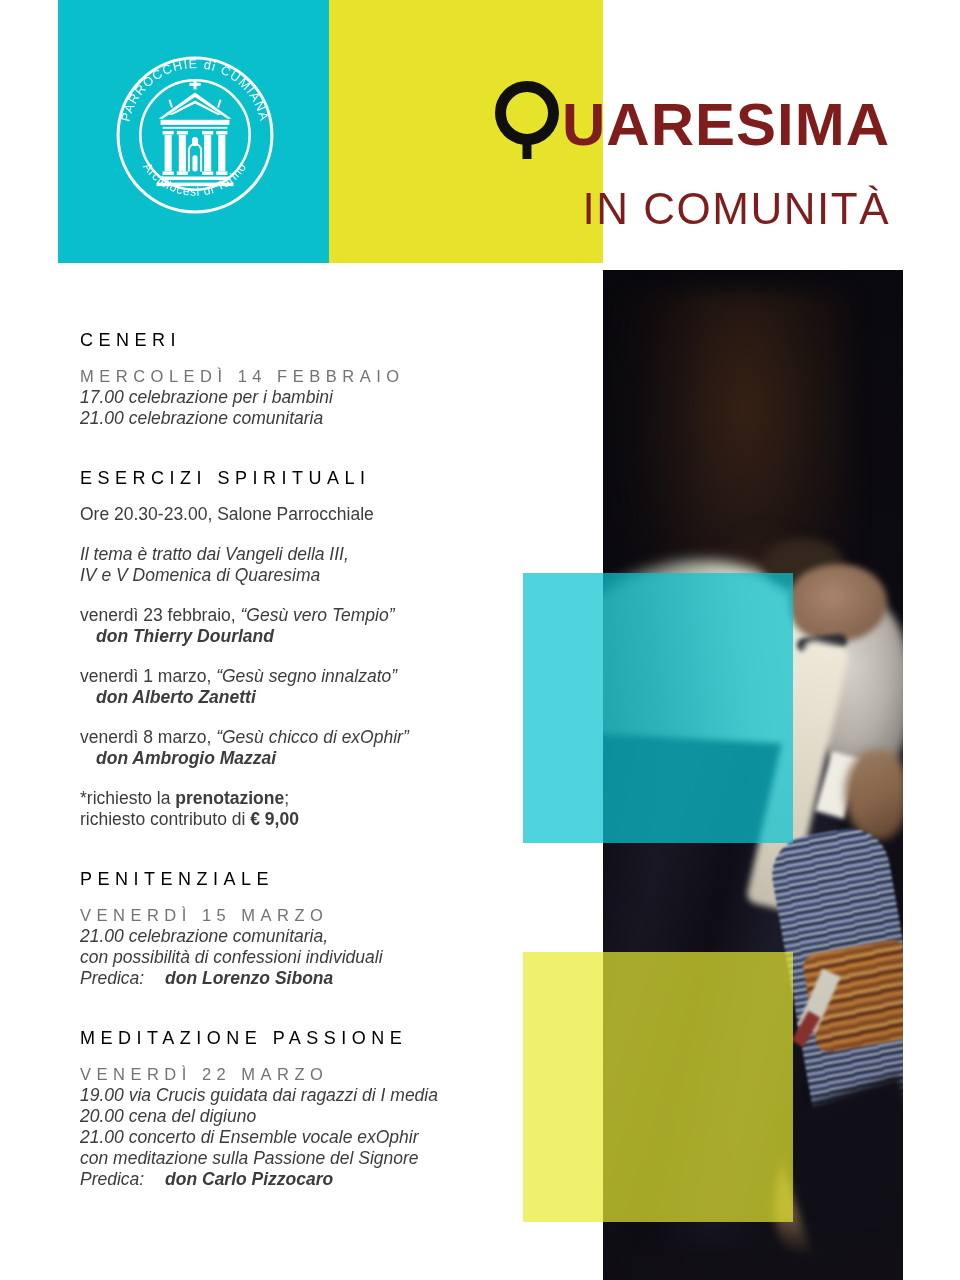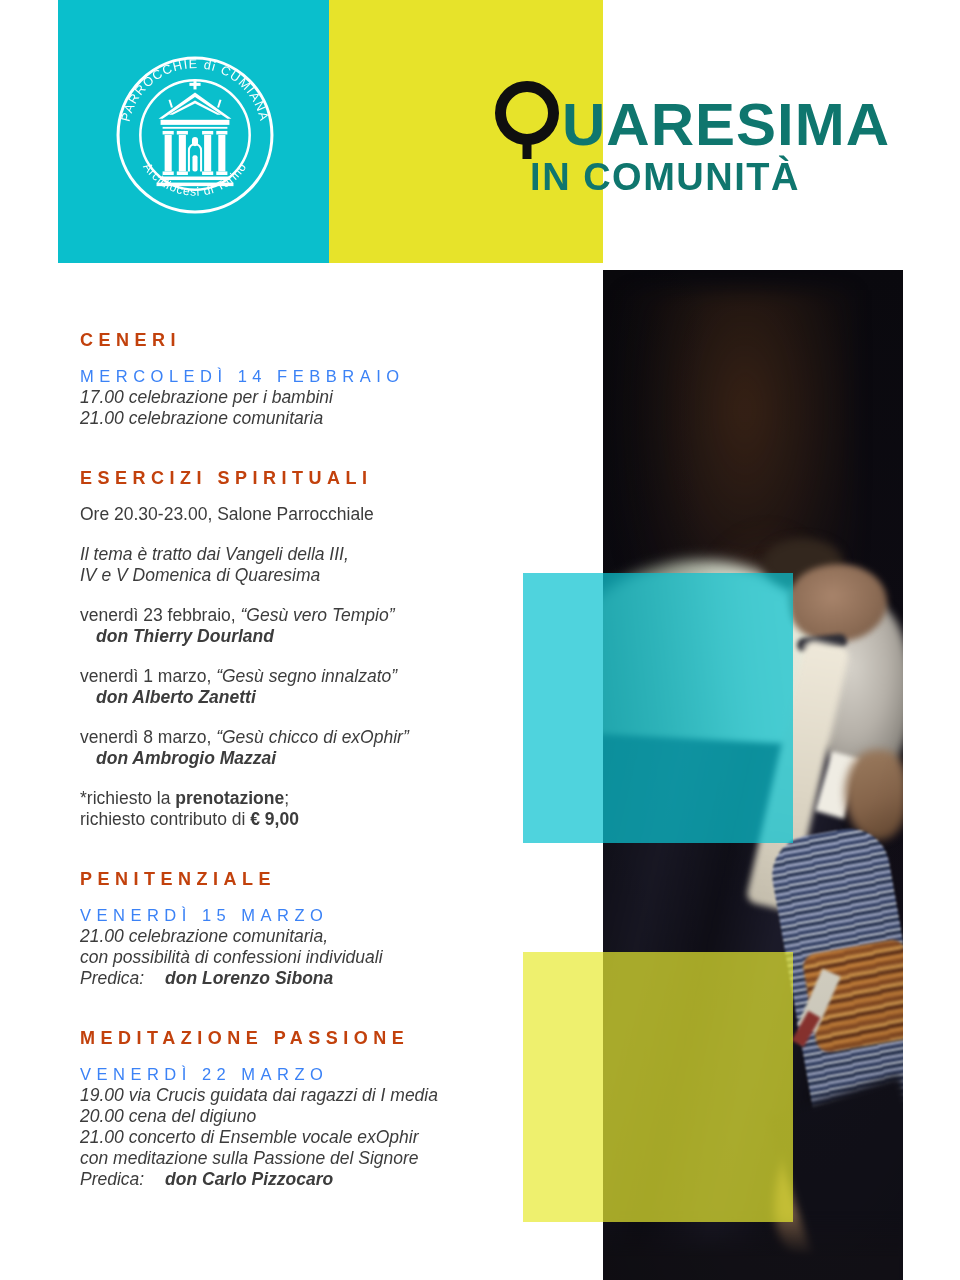--- a/index.html
+++ b/index.html
@@ -11,32 +11,32 @@
   }
   
   .banner-cyan{position:absolute; left:58px; top:0; width:271px; height:263px; background:#0abfcc;}
   .banner-yellow{position:absolute; left:329px; top:0; width:274px; height:263px; background:#e7e32a;}
   .logo-wrap{position:absolute; left:114px; top:54px; width:162px; height:162px;}
   .logo-wrap svg{display:block; width:100%; height:100%;}
   .logo-arc-text{fill:#ffffff; font-family:"Liberation Sans",sans-serif; font-size:12.5px; letter-spacing:1.2px; font-weight:400;}
   .logo-arc-text-b{fill:#ffffff; font-family:"Liberation Sans",sans-serif; font-size:12px; letter-spacing:0.8px; font-weight:400;}
 
   
-  .title{position:absolute; left:440px; top:60px; width:450px; text-align:center; color:#0f766e; z-index:5;}
+  .title{position:absolute; left:440px; top:60px; width:450px; text-align:right; color:#7f1d1d; z-index:5;}
   .title-line1{display:flex; justify-content:flex-end; align-items:flex-end; height:92px;}
   .q-glyph{position:relative; width:42px; height:42px; border:11px solid #0f0f0f; border-radius:50%; margin:0 3px 7px 0;}
   .q-glyph::after{content:""; position:absolute; left:50%; transform:translateX(-50%); bottom:-25px; width:9px; height:20px; background:#0f0f0f;}
   .title-text{font-size:60px; font-weight:700; letter-spacing:1px; line-height:0.92;}
-  .title-line2{margin-top:4px; font-size:38px; font-weight:700; letter-spacing:1.5px;}
+  .title-line2{margin-top:32px; font-size:44px; font-weight:400; letter-spacing:1.5px;}
 
   
   .schedule{position:absolute; left:80px; top:329px; width:478px; z-index:4; color:#3c3c3c;}
   .section + .section{margin-top:38px;}
-  .section-title{font-size:18px; line-height:22px; font-weight:700; letter-spacing:5.5px; color:#c2410c; margin-bottom:15px;}
-  .dateline{font-size:16.5px; line-height:21px; letter-spacing:5.5px; color:#3b82f6;}
+  .section-title{font-size:18px; line-height:22px; font-weight:400; letter-spacing:5.5px; color:#000000; margin-bottom:15px;}
+  .dateline{font-size:16.5px; line-height:21px; letter-spacing:5.5px; color:#737373;}
   .line{font-size:17.5px; line-height:21px;}
   .line.gap{margin-top:19px;}
   .s-r{font-style:normal;}
   .s-i{font-style:italic;}
   .s-b{font-weight:700;}
   .s-bi{font-weight:700; font-style:italic;margin-left:16px;}
 
   
   .photo{position:absolute; left:603px; top:270px; width:300px; height:1010px; overflow:hidden; z-index:1; background:#0c0b10;}
   .photo *{position:absolute;}

